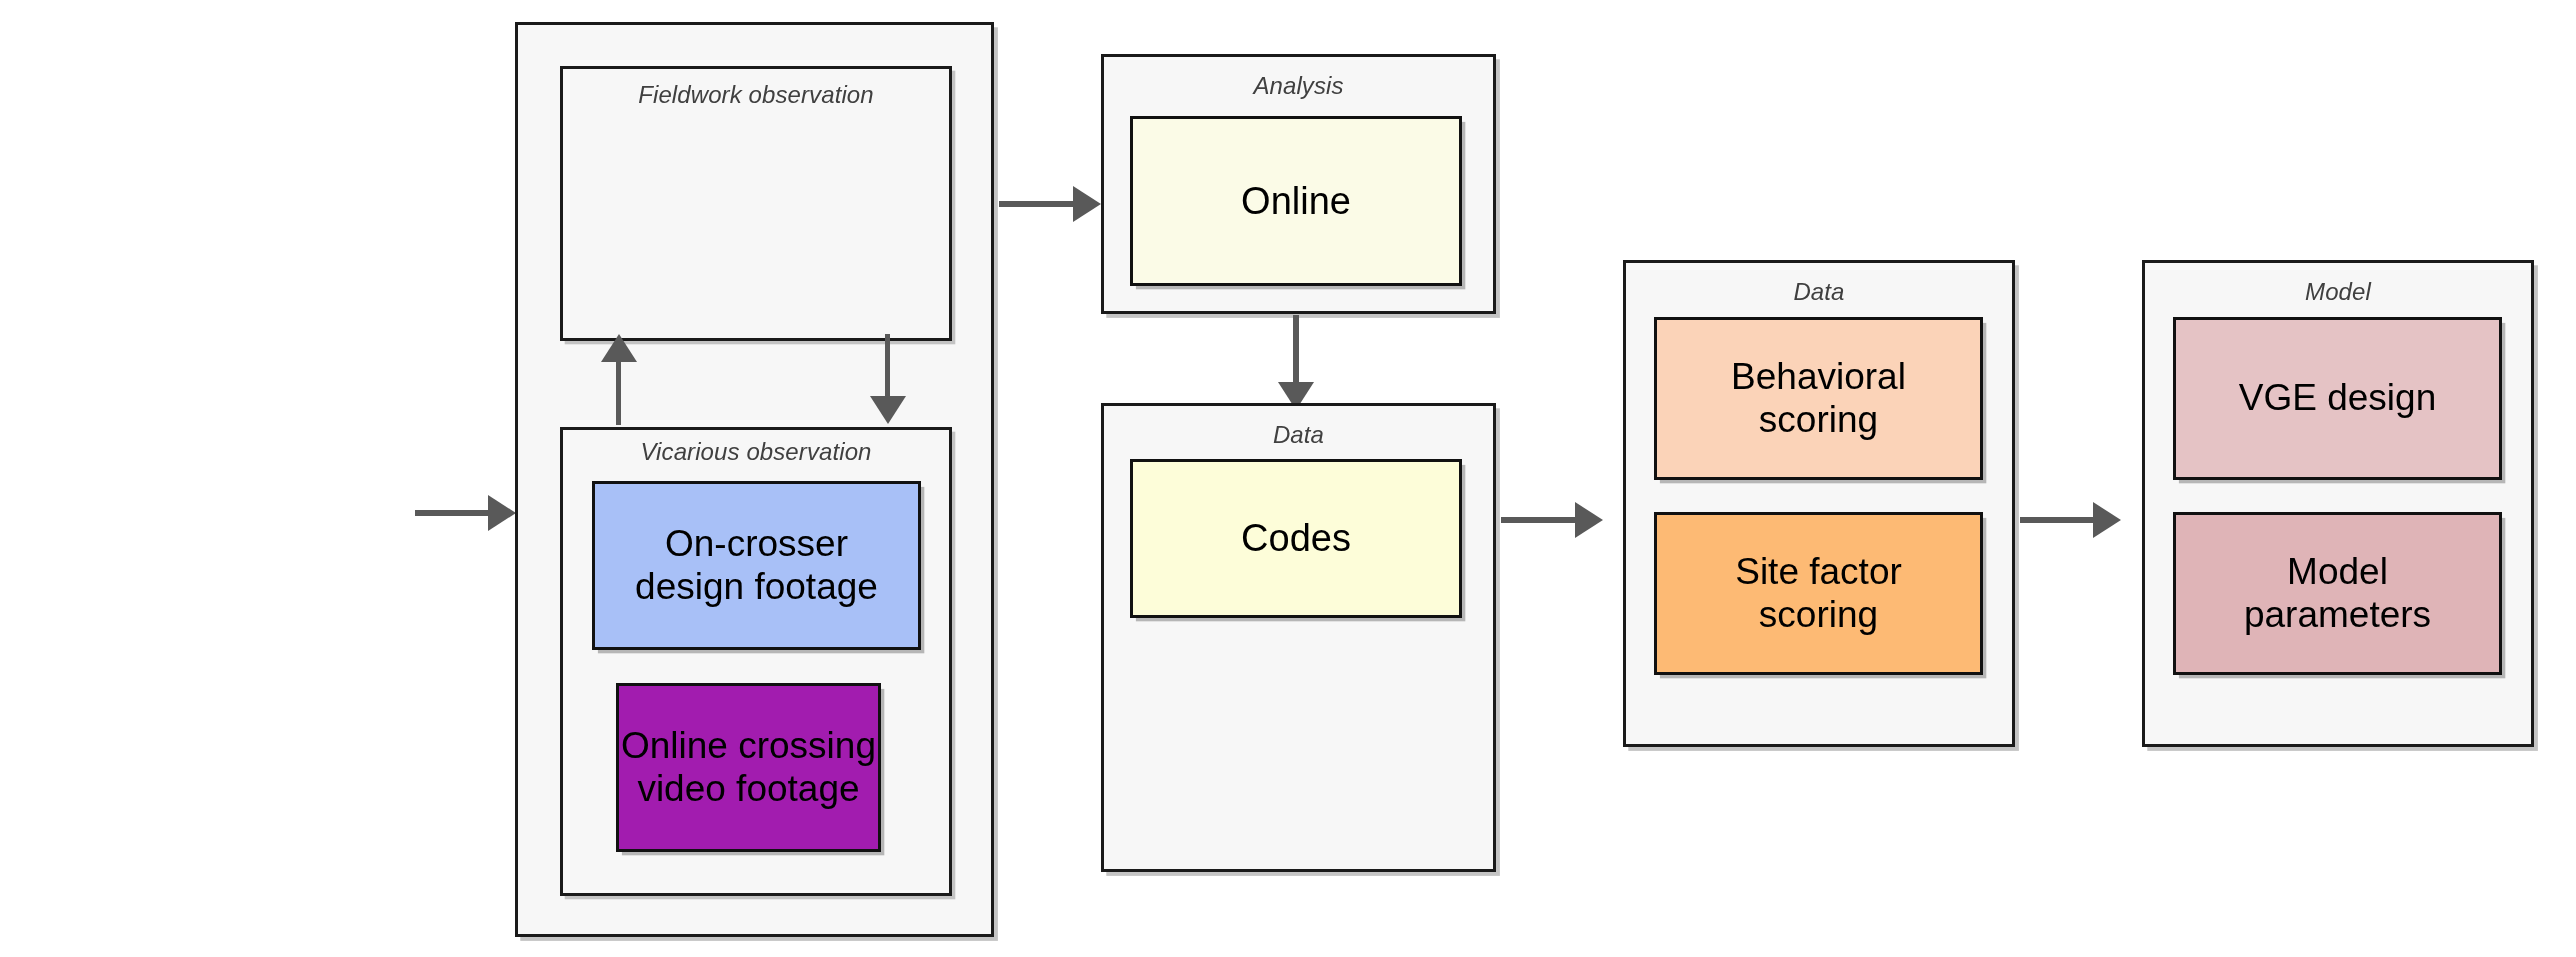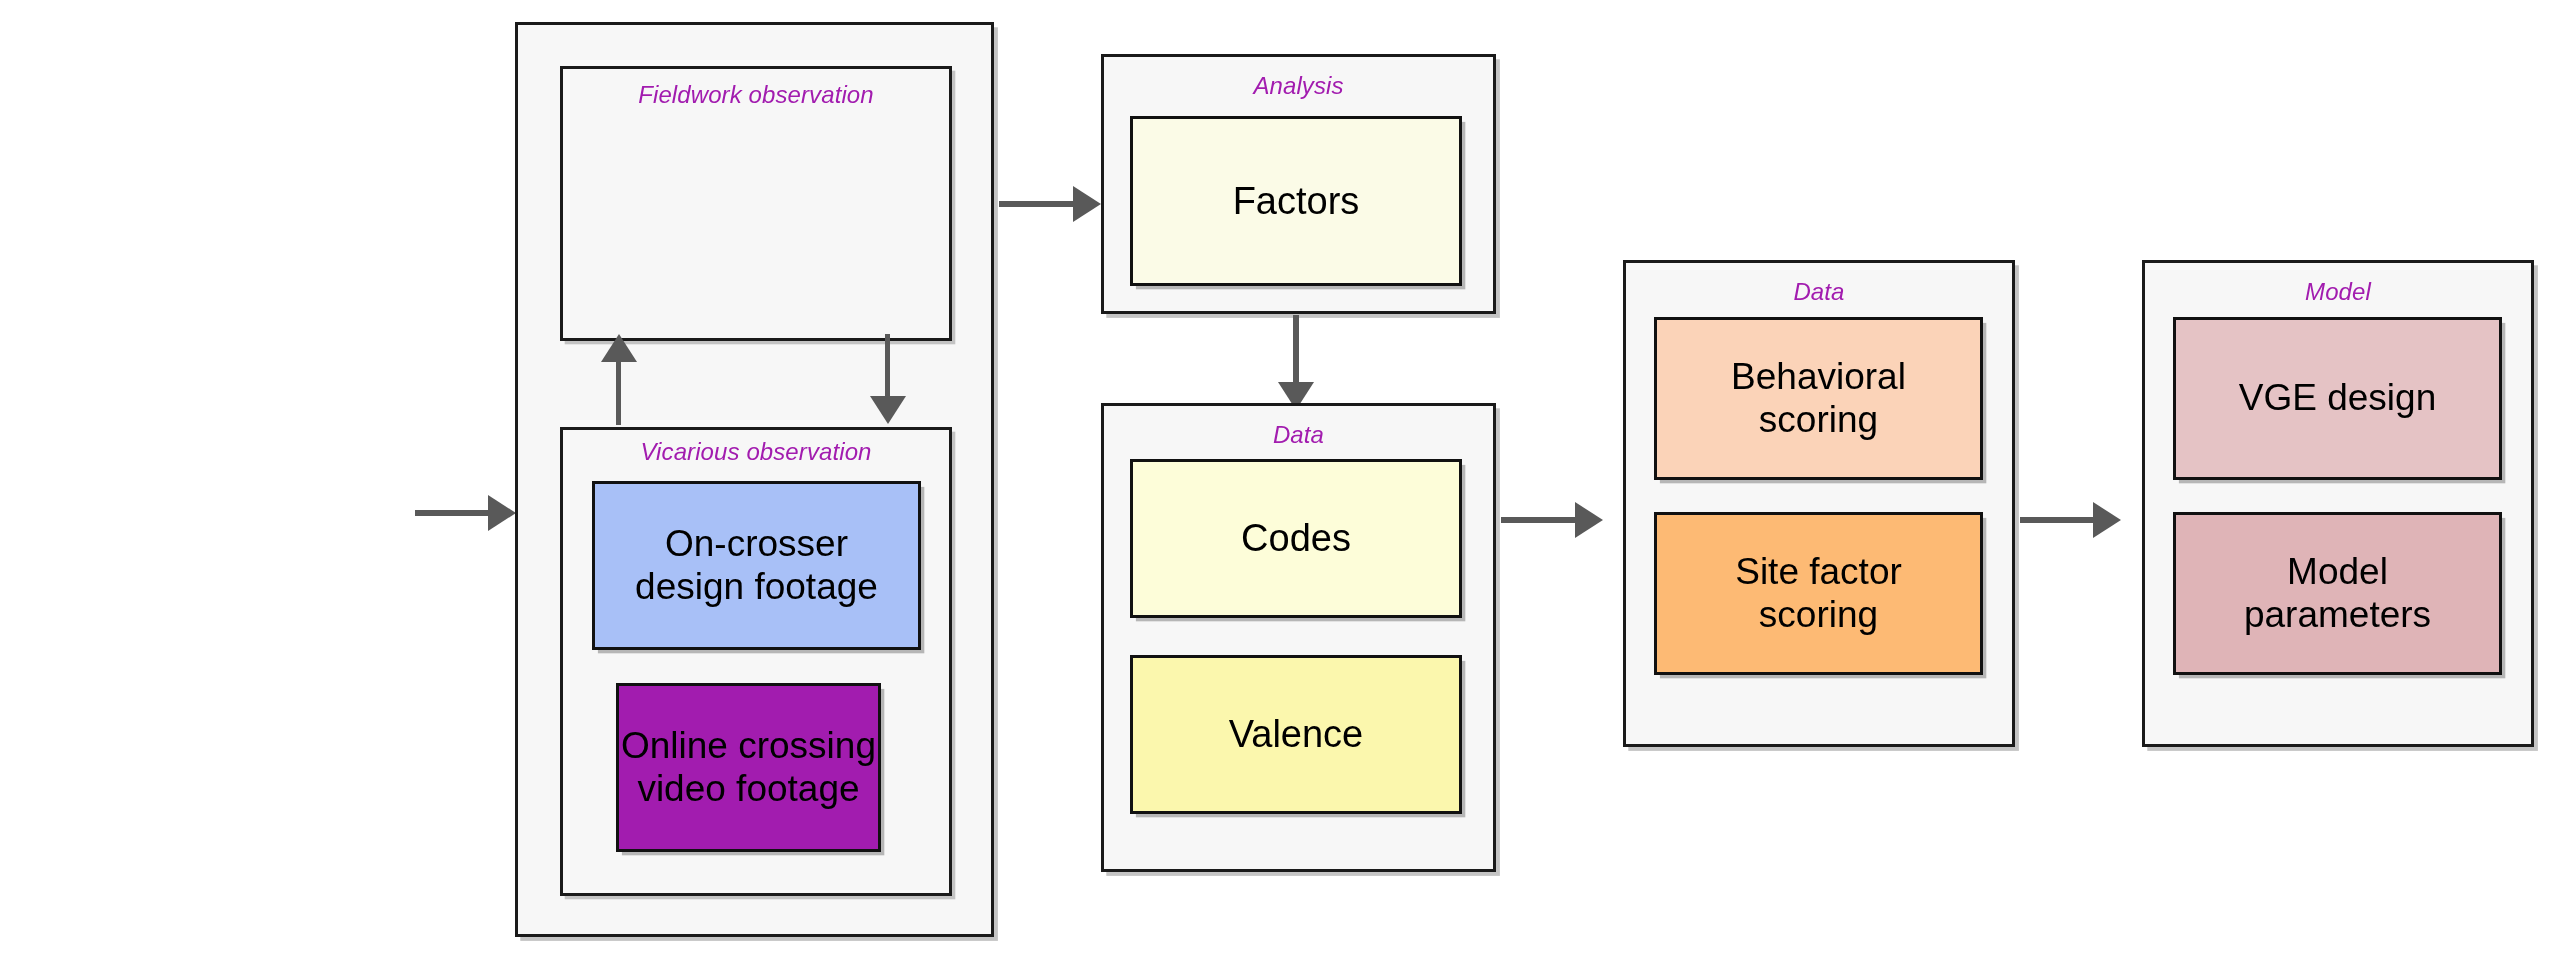--- a/index.html
+++ b/index.html
@@ -27,21 +27,21 @@
   }
 
   
   .caption {
     position: absolute;
     left: 0;
     right: 0;
     text-align: center;
     font-style: italic;
     font-weight: 400;
-    color: #a21caf;
+    color: #404040;
     letter-spacing: 0.1px;
     white-space: nowrap;
     user-select: none;
   }
 
   
   .node {
     position: absolute;
     box-sizing: border-box;
     border: 3.3px solid #111111;
@@ -112,30 +112,29 @@
   <div class="arrowhead up" style="left:601px; top:334px;"></div>
 
   <div class="conn v" style="left:885px; top:334px; width:5.3px; height:66px;"></div>
   <div class="arrowhead down" style="left:870px; top:396px;"></div>
 
   <div class="conn h" style="left:999px; top:201px; width:78px;"></div>
   <div class="arrowhead right" style="left:1073px; top:186px;"></div>
 
   <div class="group" style="left:1101px; top:54px; width:395px; height:260px;">
     <div class="caption" style="top:14.5px; font-size:24px;">Analysis</div>
-    <div class="node" style="left:26px; top:59px; width:332px; height:170px; background:#fbfbe7; font-size:38px;">Factors</div>
+    <div class="node" style="left:26px; top:59px; width:332px; height:170px; background:#fbfbe7; font-size:38px;">Online</div>
   </div>
 
   <div class="conn v" style="left:1293px; top:315px; width:6px; height:71px;"></div>
   <div class="arrowhead down" style="left:1278px; top:382px;"></div>
 
   <div class="group" style="left:1101px; top:403px; width:395px; height:469px;">
     <div class="caption" style="top:14.5px; font-size:24px;">Data</div>
     <div class="node" style="left:26px; top:53px; width:332px; height:159px; background:#fdfdd9; font-size:38px;">Codes</div>
-    <div class="node" style="left:26px; top:249px; width:332px; height:159px; background:#fbf7ad; font-size:38px;">Valence</div>
   </div>
 
   <div class="conn h" style="left:1501px; top:517px; width:78px;"></div>
   <div class="arrowhead right" style="left:1575px; top:502px;"></div>
 
   <div class="group" style="left:1623px; top:260px; width:392px; height:487px;">
     <div class="caption" style="top:14.5px; font-size:24px;">Data</div>
     <div class="node" style="left:28px; top:54px; width:329px; height:163px; background:#fbd3b8; font-size:37px;">Behavioral
 scoring</div>
     <div class="node" style="left:28px; top:249px; width:329px; height:163px; background:#fdba74; font-size:37px;">Site factor

